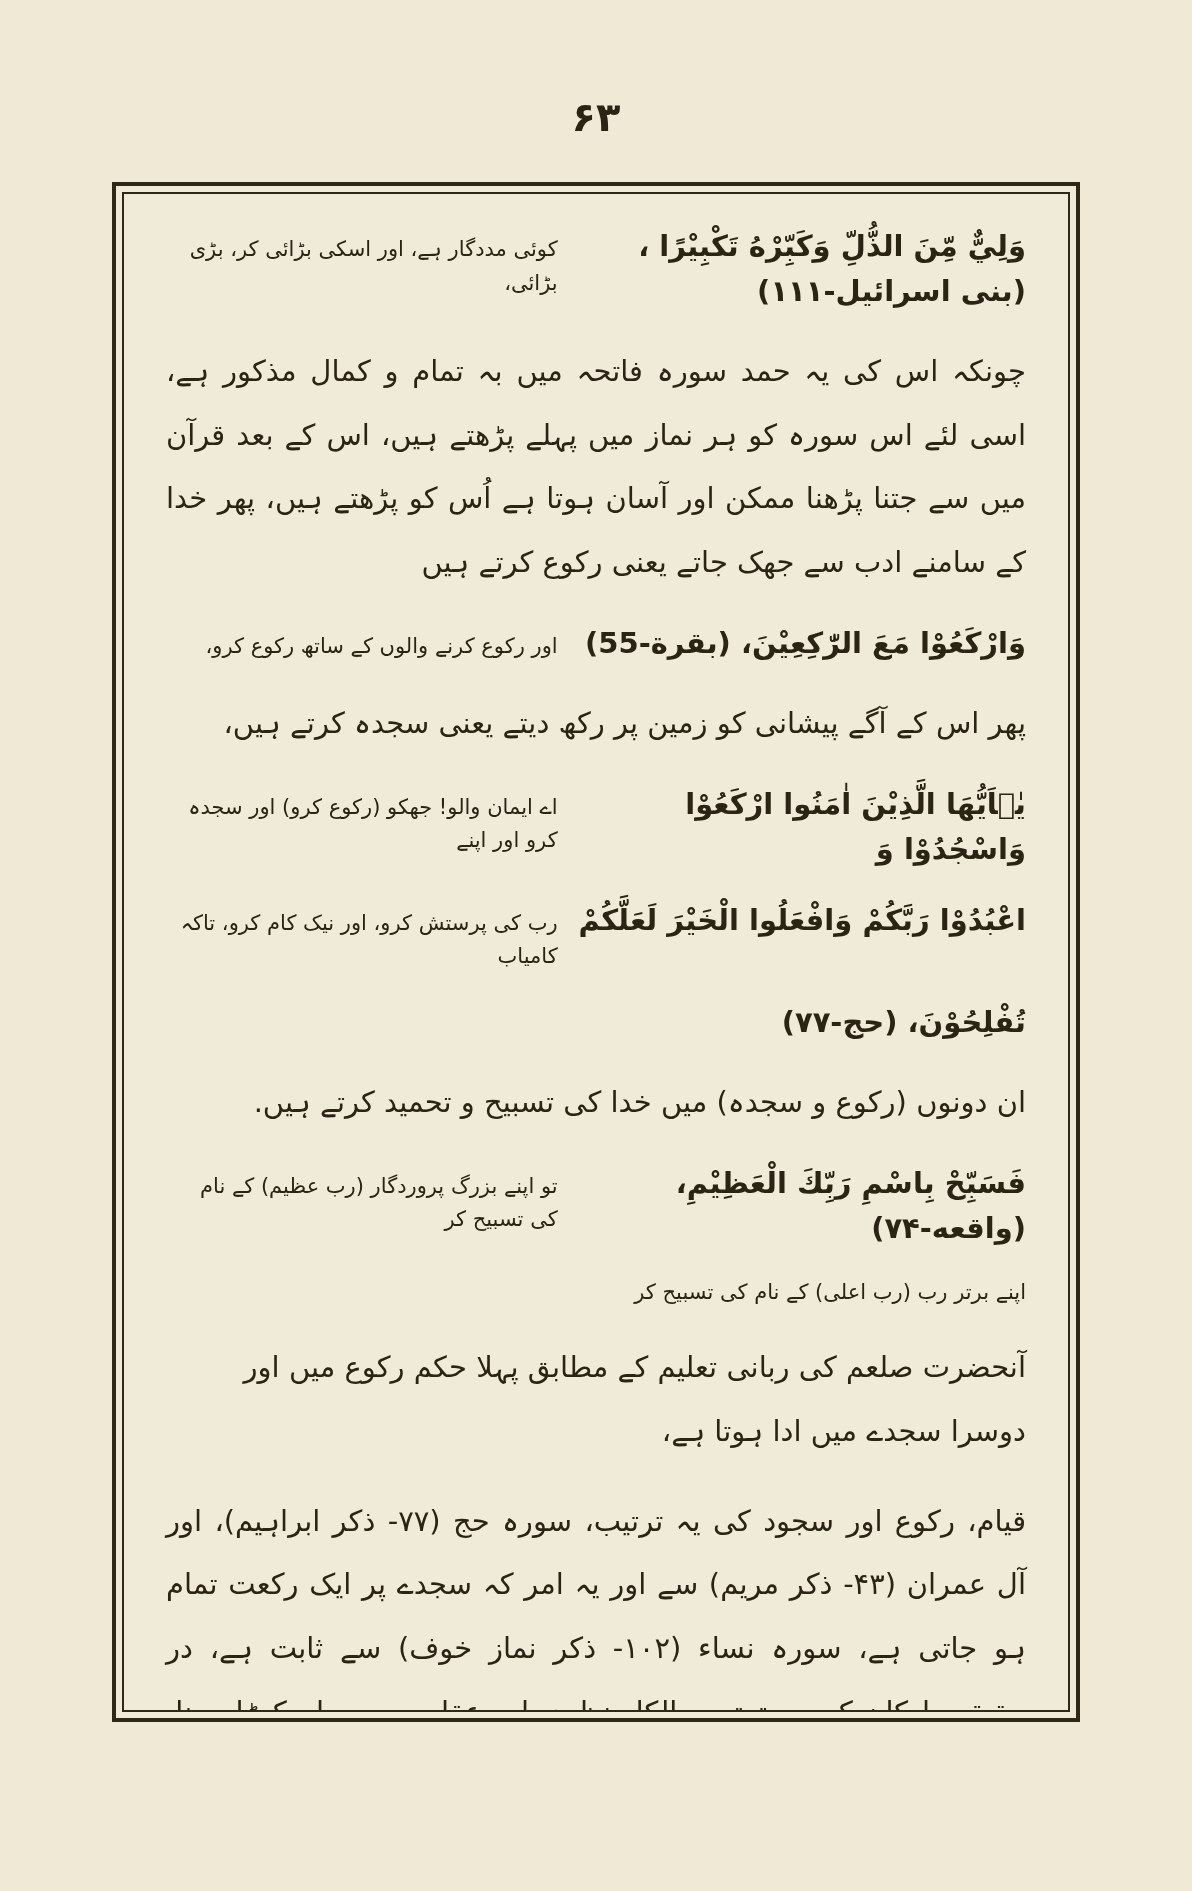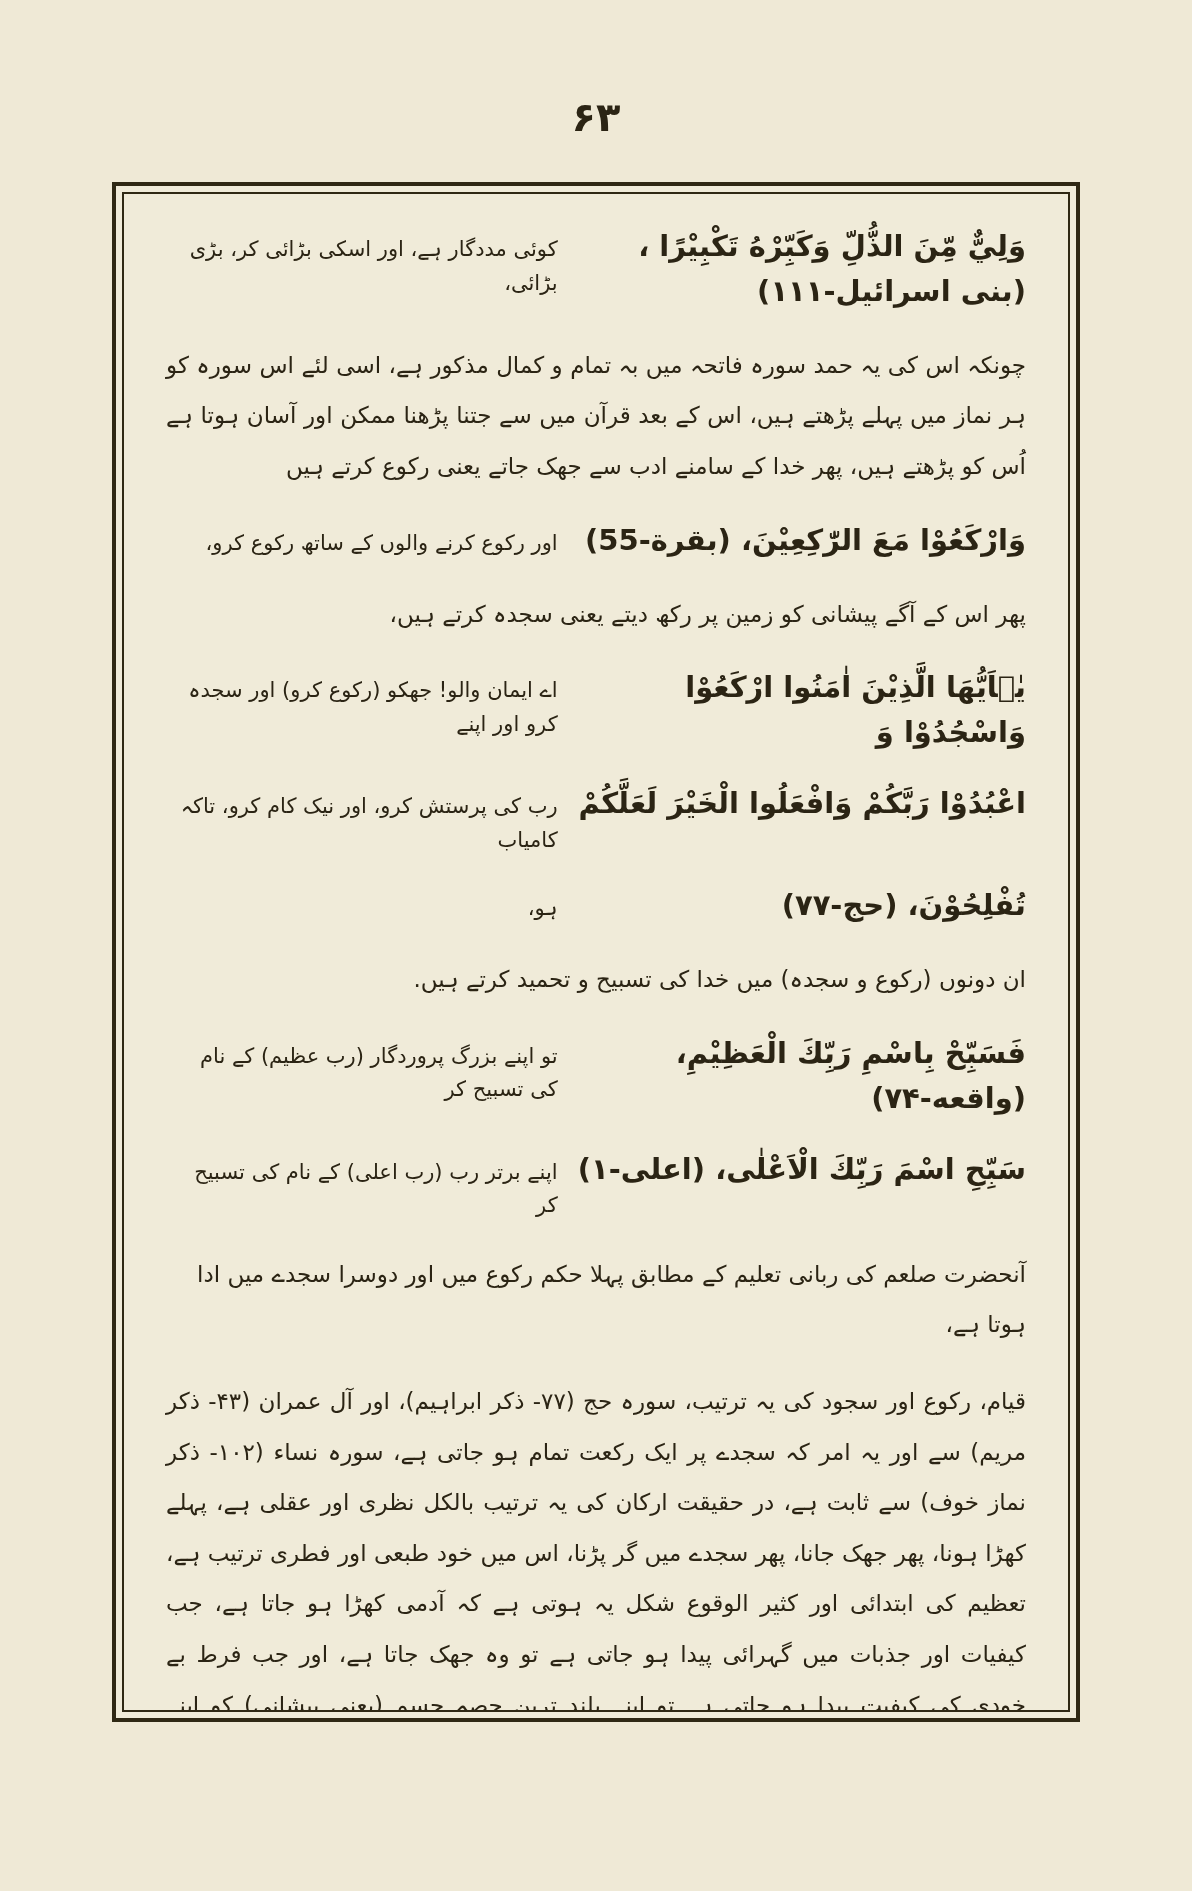--- a/index.html
+++ b/index.html
@@ -53,21 +53,21 @@
     font-weight: 700;
     text-align: right;
     line-height: 1.55;
   }
   .urdu-trans {
     font-size: 21px;
     text-align: right;
     line-height: 1.6;
   }
   .para {
-    font-size: 23px;
+    font-size: 29px;
     line-height: 2.2;
     text-align: justify;
     margin: 0;
   }
   .para.short {
     text-align: right;
   }
 </style>
 </head>
 <body>
@@ -96,32 +96,30 @@
       <div class="urdu-trans">اے ایمان والو! جھکو (رکوع کرو) اور سجدہ کرو اور اپنے</div>
     </div>
 
     <div class="verse-row">
       <div class="arabic">اعْبُدُوْا رَبَّكُمْ وَافْعَلُوا الْخَيْرَ لَعَلَّكُمْ</div>
       <div class="urdu-trans">رب کی پرستش کرو، اور نیک کام کرو، تاکہ کامیاب</div>
     </div>
 
     <div class="verse-row">
       <div class="arabic">تُفْلِحُوْنَ، (حج-۷۷)</div>
-      <div class="urdu-trans">ہو،</div>
     </div>
 
     <p class="para short">ان دونوں (رکوع و سجدہ) میں خدا کی تسبیح و تحمید کرتے ہیں.</p>
 
     <div class="verse-row">
       <div class="arabic">فَسَبِّحْ بِاسْمِ رَبِّكَ الْعَظِيْمِ، (واقعه-۷۴)</div>
       <div class="urdu-trans">تو اپنے بزرگ پروردگار (رب عظیم) کے نام کی تسبیح کر</div>
     </div>
 
     <div class="verse-row">
-      <div class="arabic">سَبِّحِ اسْمَ رَبِّكَ الْاَعْلٰى، (اعلی-۱)</div>
       <div class="urdu-trans">اپنے برتر رب (رب اعلی) کے نام کی تسبیح کر</div>
     </div>
 
     <p class="para short">آنحضرت صلعم کی ربانی تعلیم کے مطابق پہلا حکم رکوع میں اور دوسرا سجدے میں ادا ہوتا ہے،</p>
 
     <p class="para">قیام، رکوع اور سجود کی یہ ترتیب، سورہ حج (۷۷- ذکر ابراہیم)، اور آل عمران (۴۳- ذکر مریم) سے اور یہ امر کہ سجدے پر ایک رکعت تمام ہو جاتی ہے، سورہ نساء (۱۰۲- ذکر نماز خوف) سے ثابت ہے، در حقیقت ارکان کی یہ ترتیب بالکل نظری اور عقلی ہے، پہلے کھڑا ہونا، پھر جھک جانا، پھر سجدے میں گر پڑنا، اس میں خود طبعی اور فطری ترتیب ہے، تعظیم کی ابتدائی اور کثیر الوقوع شکل یہ ہوتی ہے کہ آدمی کھڑا ہو جاتا ہے، جب کیفیات اور جذبات میں گہرائی پیدا ہو جاتی ہے تو وہ جھک جاتا ہے، اور جب فرط بے خودی کی کیفیت پیدا ہو جاتی ہے تو اپنے بلند ترین حصہ جسم (یعنی پیشانی) کو اپنے محسن اور معظم کے پست ترین حصہ جسم (یعنی پاؤں) پر رکھ دیتا ہے، یہی سبب ہے کہ سجدہ نماز کی کیفیات کی انتہائی صورت ہے، قرآن</p>
 
   </div>
 </div>
 

